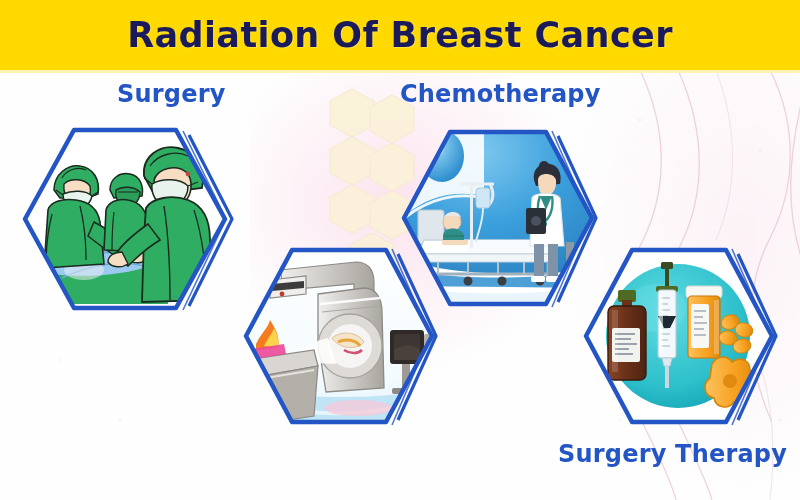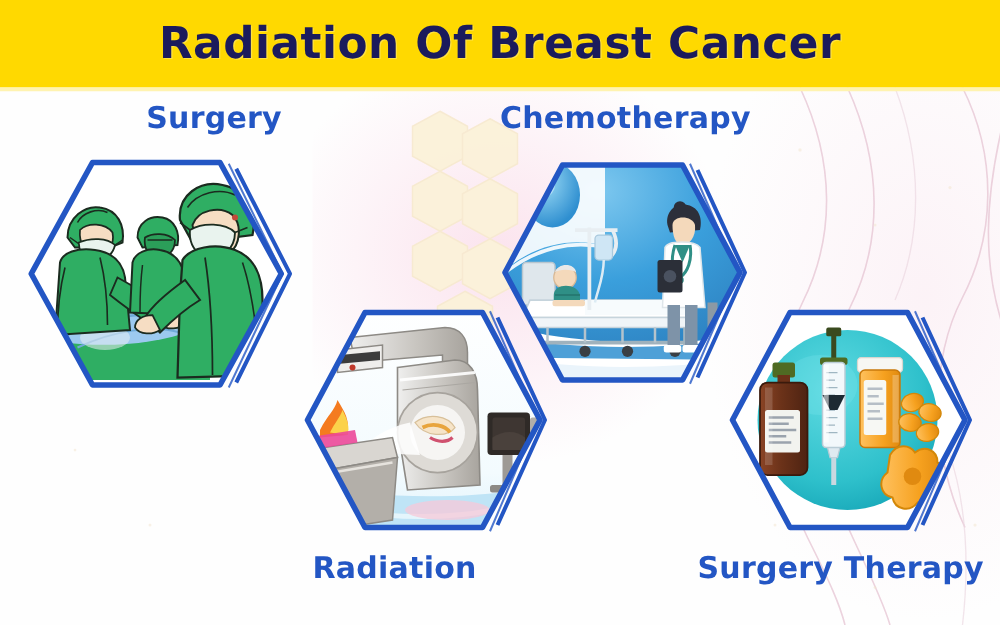--- a/index.html
+++ b/index.html
@@ -277,21 +277,20 @@
           <rect x="148" y="158" width="14" height="6" rx="2" fill="#ffffff"></rect>
         </g>
 
         <rect x="168" y="124" width="8" height="38" fill="#8b99a5"></rect>
       </g>
 
       <polygon points="52,14 148,14 194,100 148,186 52,186 6,100" fill="none" stroke="#2356c4" stroke-width="4.5" stroke-linejoin="round"></polygon>
     </svg>
   </div>
 
-  <div class="hexlabel" id="label-radiation">Radiation</div>
   <div class="hexcard" id="card-radiation">
     <svg class="hexsvg" width="200" height="200" viewBox="0 0 200 200">
       <defs>
         <clipPath id="clipRad">
           <polygon points="52,12 146,12 192,98 146,184 52,184 6,98"></polygon>
         </clipPath>
         <linearGradient id="radBg" x1="0" y1="0" x2="0" y2="1">
           <stop offset="0%" stop-color="#ffffff"></stop>
           <stop offset="70%" stop-color="#f3fbfe"></stop>
           <stop offset="100%" stop-color="#d9f0fb"></stop>

